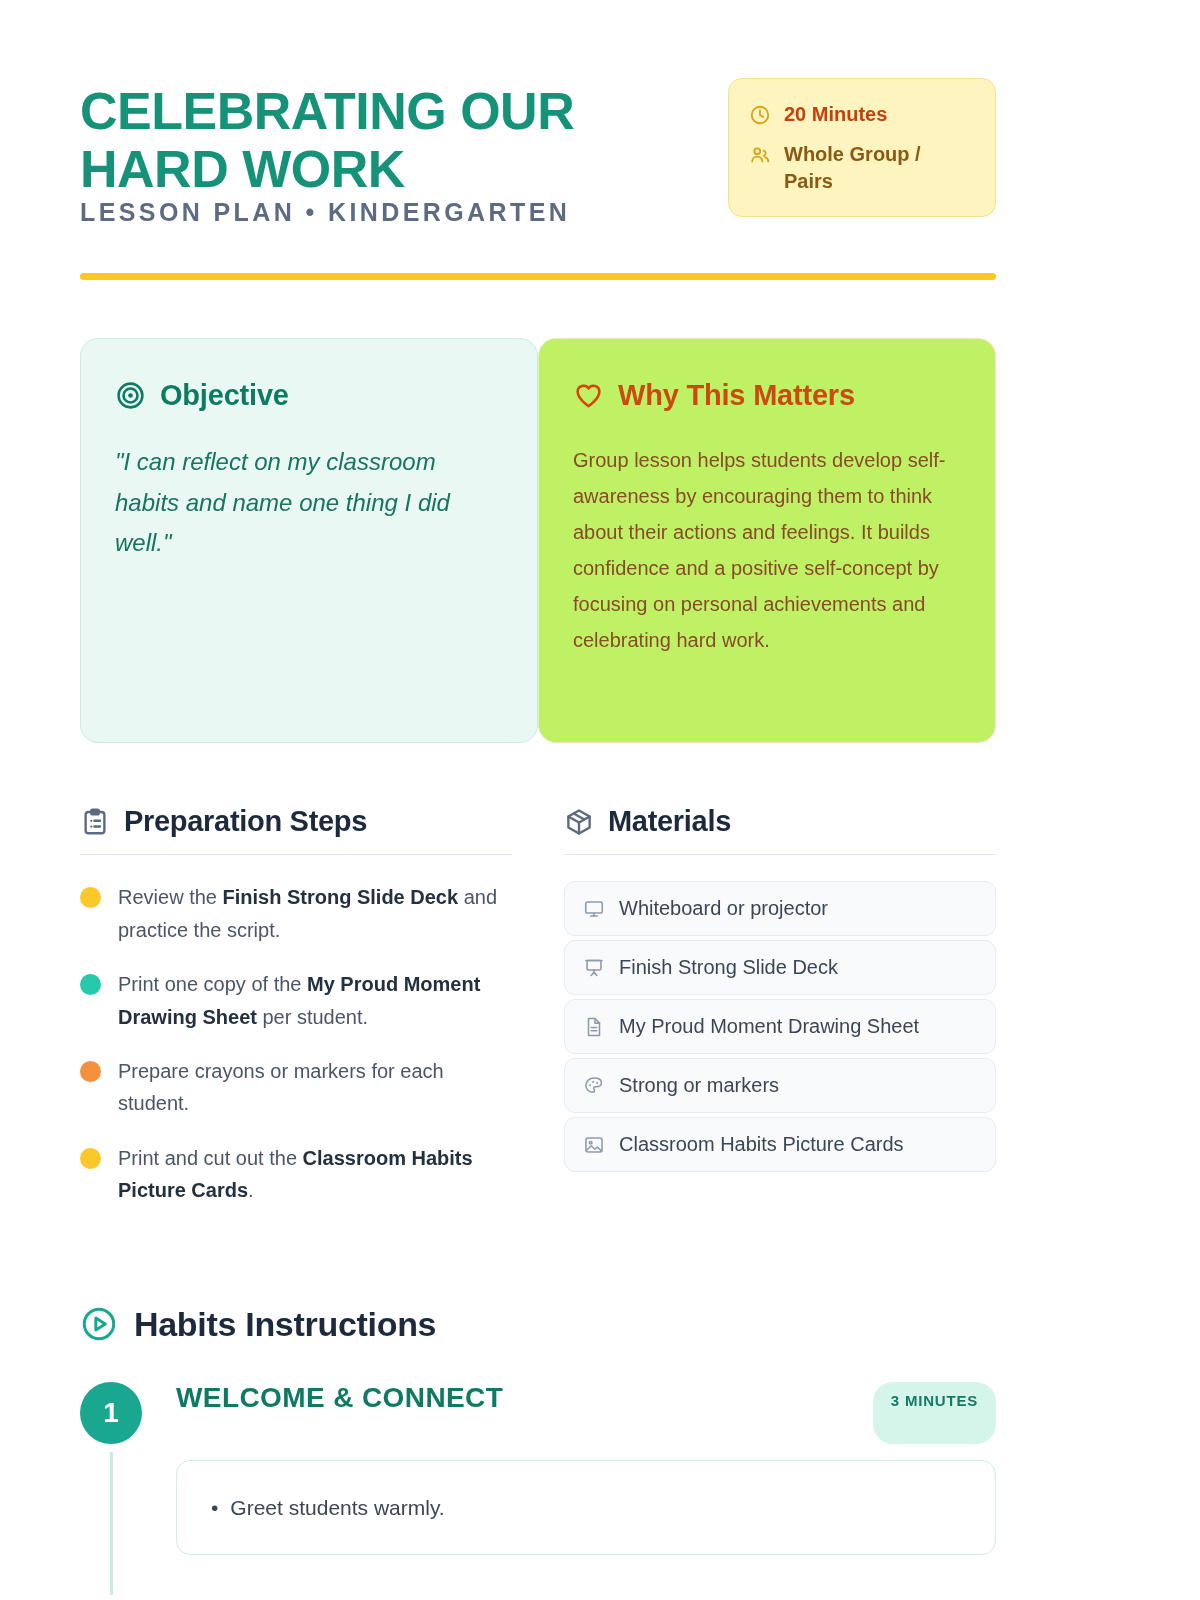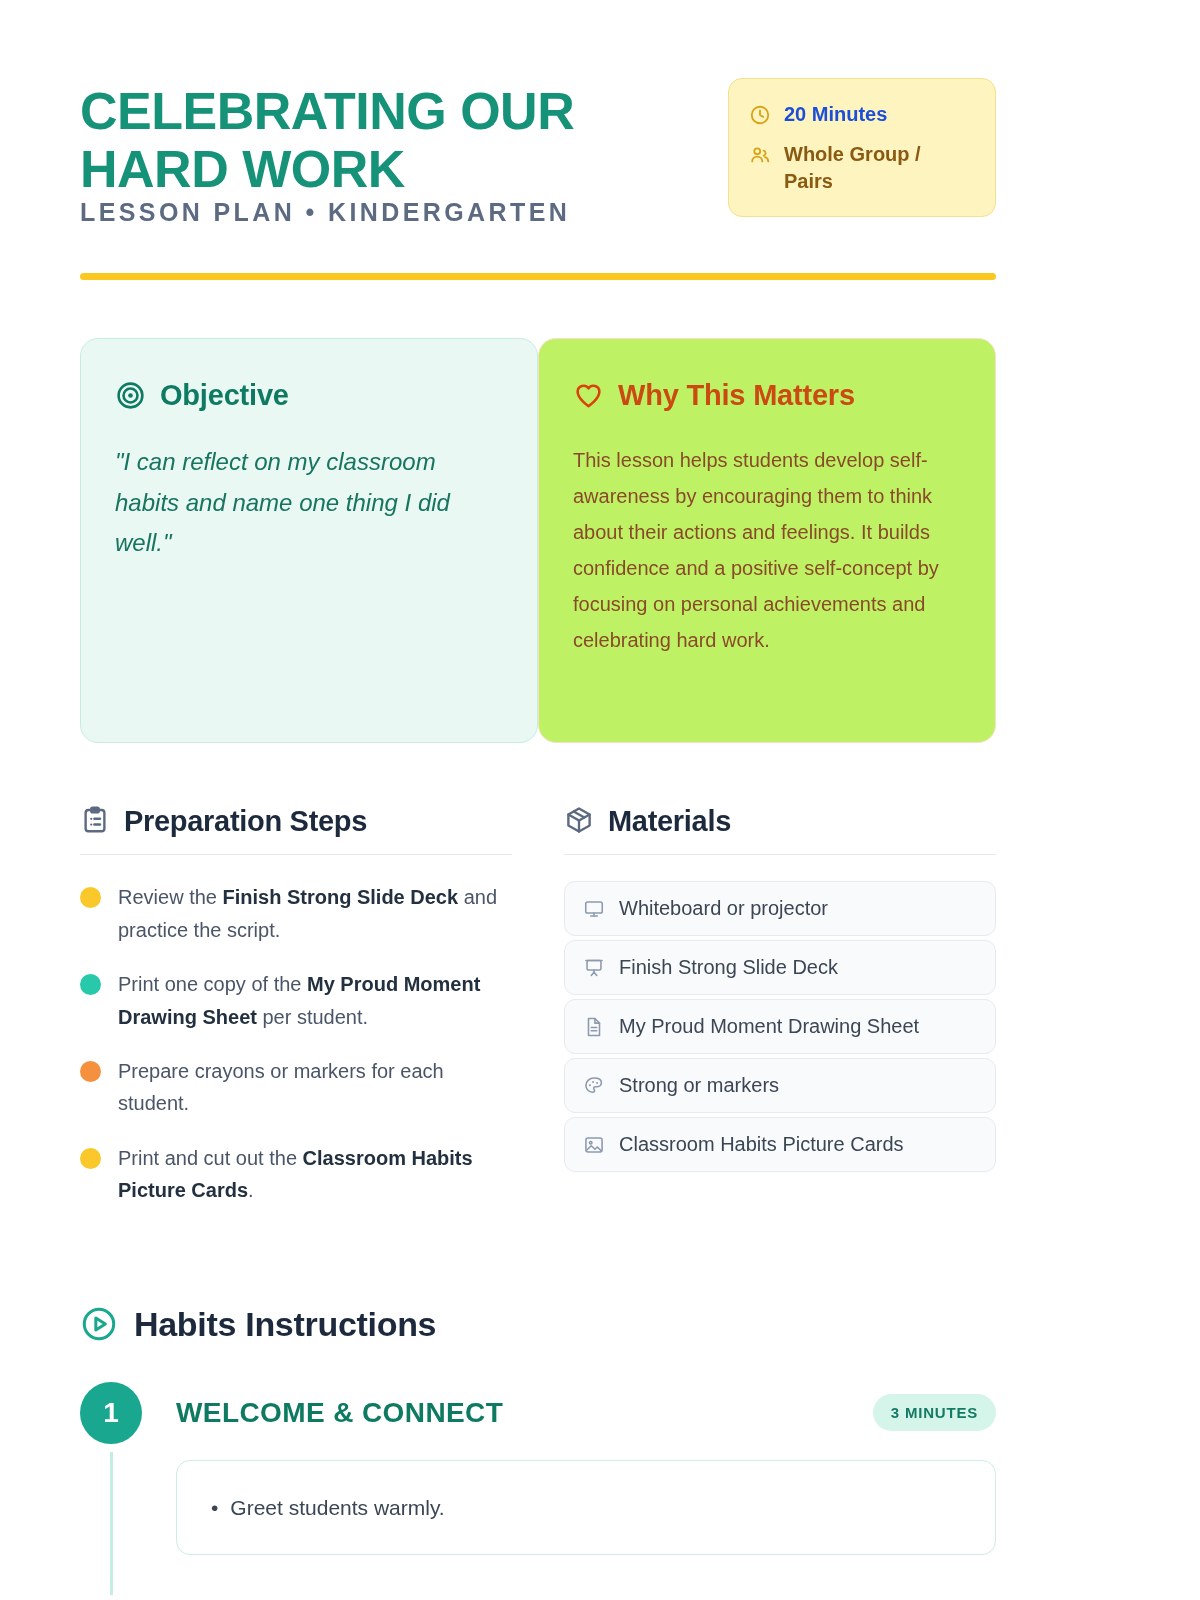--- a/index.html
+++ b/index.html
@@ -54,21 +54,21 @@
     align-items: flex-start;
     gap: 13px;
     margin-bottom: 14px;
   }
   .meta-row:last-child { margin-bottom: 0; }
   .meta-row .mi { flex: 0 0 auto; width: 22px; height: 22px; margin-top: 3px; }
   .meta-text {
     font-size: 20px;
     font-weight: 700;
     line-height: 1.32;
-    color: #1d4ed8;
+    color: #c2410c;
   }
   .meta-text.amber { color: #8a5a12; }
 
   .rule {
     margin-top: 46px;
     height: 7px;
     border-radius: 4px;
     background: #fac81f;
   }
 
@@ -119,21 +119,21 @@
 
   
   .mid-row {
     display: flex;
     gap: 52px;
     margin-top: 62px;
   }
   .mid-col { flex: 1 1 0; min-width: 0; }
   .sec-head {
     display: flex;
-    align-items: flex-start;
+    align-items: center;
     gap: 14px;
     padding-bottom: 16px;
   }
   .sec-head .si { flex: 0 0 auto; width: 30px; height: 30px; }
   .sec-title {
     font-size: 29px;
     font-weight: 700;
     color: #1d2a3d;
     letter-spacing: -0.3px;
   }
@@ -211,21 +211,20 @@
     justify-content: center;
   }
   .step-spine {
     position: absolute;
     left: 30px; top: 70px; bottom: -40px;
     width: 3px;
     background: #c4eee2;
   }
   .step-header {
     display: flex;
-    align-items: center;
     justify-content: space-between;
     gap: 10px;
     min-height: 62px;
   }
   .step-name {
     font-size: 28px;
     font-weight: 700;
     color: #0f7a62;
     letter-spacing: 0.4px;
     text-transform: uppercase;
@@ -312,21 +311,21 @@
 
     <div class="info-card card-why">
       <div class="card-head">
         <span class="ci">
           <svg viewBox="0 0 24 24" width="31" height="31" fill="none" stroke="#d9430b" stroke-width="2" stroke-linejoin="round">
             <path d="M12 20.2S3.6 14.6 3.6 9.1A4.6 4.6 0 0 1 12 6.5a4.6 4.6 0 0 1 8.4 2.6c0 5.5-8.4 11.1-8.4 11.1z"></path>
           </svg>
         </span>
         <span class="card-head-title">Why This Matters</span>
       </div>
-      <div class="why-text">This lesson helps students develop self-awareness by encouraging them to think about their actions and feelings. It builds confidence and a positive self-concept by focusing on personal achievements and celebrating hard work.</div>
+      <div class="why-text">Group lesson helps students develop self-awareness by encouraging them to think about their actions and feelings. It builds confidence and a positive self-concept by focusing on personal achievements and celebrating hard work.</div>
     </div>
   </div>
 
   <div class="mid-row">
 
     <div class="mid-col">
       <div class="sec-head">
         <span class="si">
           <svg viewBox="0 0 24 24" width="30" height="30" fill="none" stroke="#5b6a80" stroke-width="1.9" stroke-linecap="round" stroke-linejoin="round">
             <rect x="4.5" y="4" width="15" height="17" rx="2.2"></rect>

